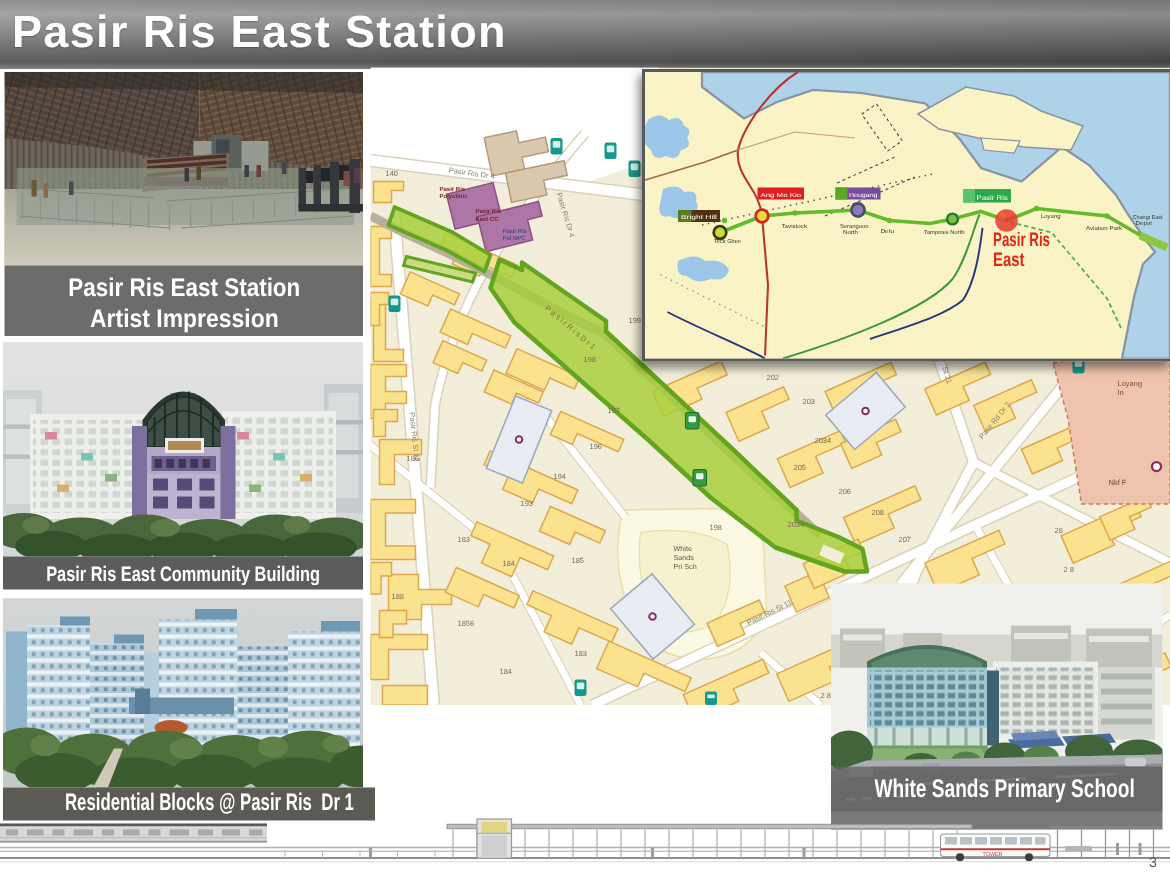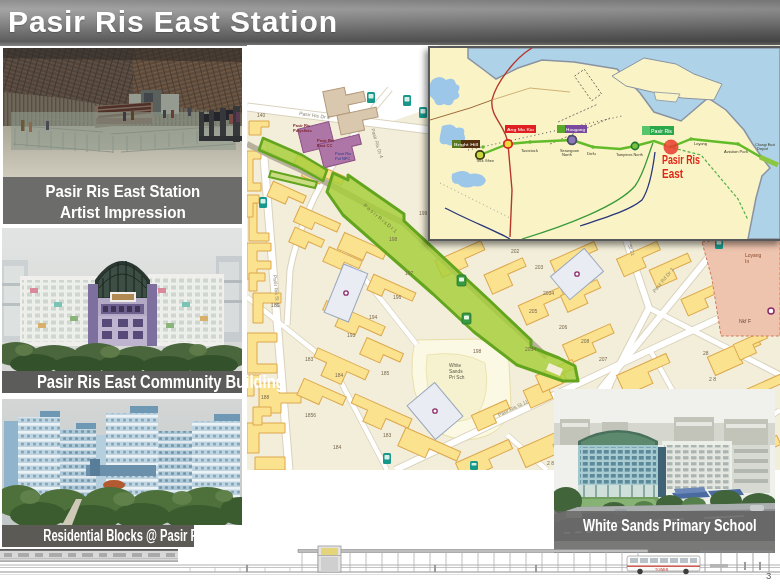--- a/index.html
+++ b/index.html
@@ -582,21 +582,21 @@
     <ellipse cx="210" cy="137" rx="26" ry="10"></ellipse>
   </g>
   <g fill="#5d7a48">
     <ellipse cx="22" cy="122" rx="9" ry="6"></ellipse>
     <ellipse cx="108" cy="124" rx="10" ry="6"></ellipse>
     <ellipse cx="196" cy="122" rx="9" ry="6"></ellipse>
   </g>
 </svg>
 </div>
 
-<div class="abs cap" style="left:2px;top:371px;width:240px;height:22px;background:#5c5c5a;font-size:19px;line-height:22px;"><span style="display:inline-block;transform:scaleX(0.78);transform-origin:center;white-space:nowrap;">Pasir Ris East Community Building</span></div>
+<div class="abs cap" style="left:2px;top:371px;width:240px;height:22px;background:#5c5c5a;font-size:14px;line-height:22px;"><span style="display:inline-block;transform:scaleX(0.78);transform-origin:center;white-space:nowrap;">Pasir Ris East Community Building</span></div>
 
 <div class="abs" style="left:2px;top:399px;width:240px;height:126px;background:#c3c8c9;">
 <svg width="240" height="126" viewBox="0 0 240 126">
   <defs>
     <linearGradient id="sky3" x1="0" y1="0" x2="0" y2="1">
       <stop offset="0" stop-color="#d3d6d5"></stop>
           <stop offset="1" stop-color="#c2c7c8"></stop>
     </linearGradient>
     <pattern id="hdb" width="6" height="8" patternUnits="userSpaceOnUse">
       <rect width="6" height="8" fill="#bdd4e2"></rect>
@@ -649,21 +649,21 @@
     <ellipse cx="28" cy="98" rx="10" ry="7"></ellipse>
     <ellipse cx="122" cy="100" rx="11" ry="7"></ellipse>
     <ellipse cx="180" cy="99" rx="10" ry="7"></ellipse>
     <ellipse cx="222" cy="97" rx="9" ry="6"></ellipse>
   </g>
 
   <path d="M60,126 L74,100 L80,100 L70,126 Z" fill="#cfc9b8"></path>
 </svg>
 </div>
 
-<div class="abs cap" style="left:2px;top:525px;width:192px;height:22px;background:#5c5a55;font-size:16px;line-height:22px;"><span style="display:inline-block;transform:scaleX(0.70);transform-origin:center;white-space:nowrap;">Residential Blocks @ Pasir Ris&nbsp; Dr 1</span></div>
+<div class="abs cap" style="left:2px;top:525px;width:248px;height:22px;background:#5c5a55;font-size:16px;line-height:22px;"><span style="display:inline-block;transform:scaleX(0.70);transform-origin:center;white-space:nowrap;">Residential Blocks @ Pasir Ris&nbsp; Dr 1</span></div>
 
 <div class="abs" style="left:554px;top:389px;width:221px;height:152px;background:#e8e8e4;">
 <svg width="221" height="152" viewBox="0 0 221 152">
   <defs>
     <pattern id="schwin" width="7" height="6" patternUnits="userSpaceOnUse">
       <rect width="7" height="6" fill="#a9ccd2"></rect>
       <rect x="0.8" y="1" width="5" height="3.6" fill="#5d8a9a"></rect>
     </pattern>
     <pattern id="whwin" width="8" height="6" patternUnits="userSpaceOnUse">
       <rect width="8" height="6" fill="#e4e6e0"></rect>

